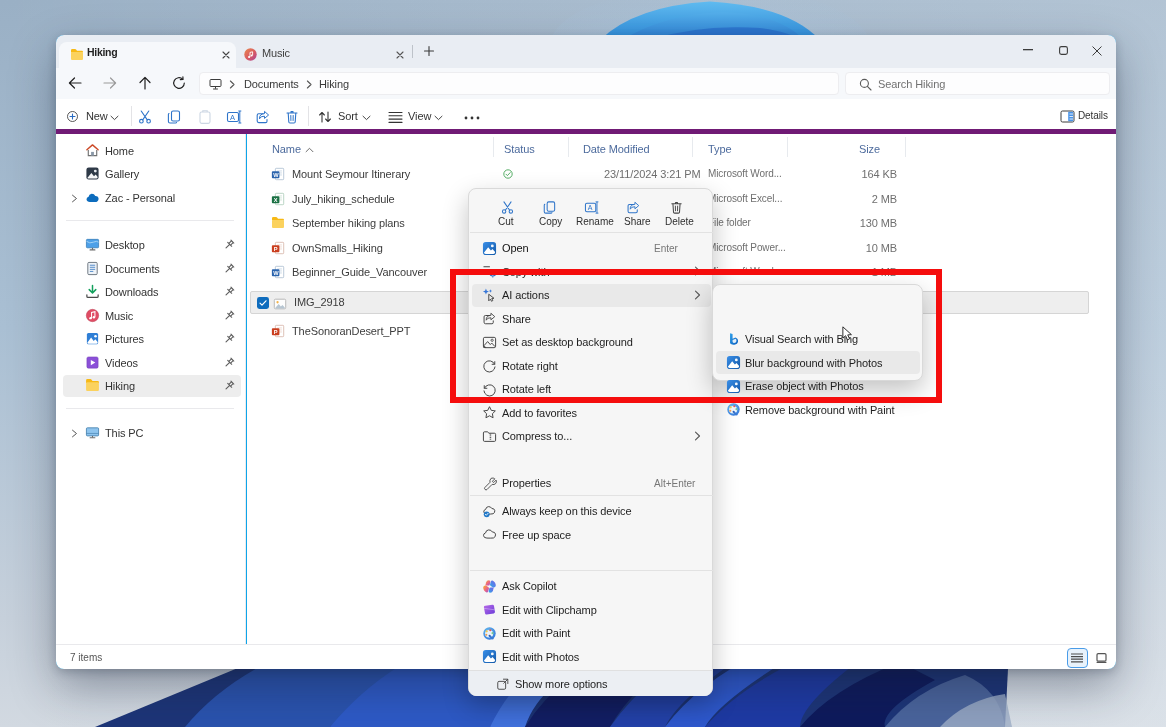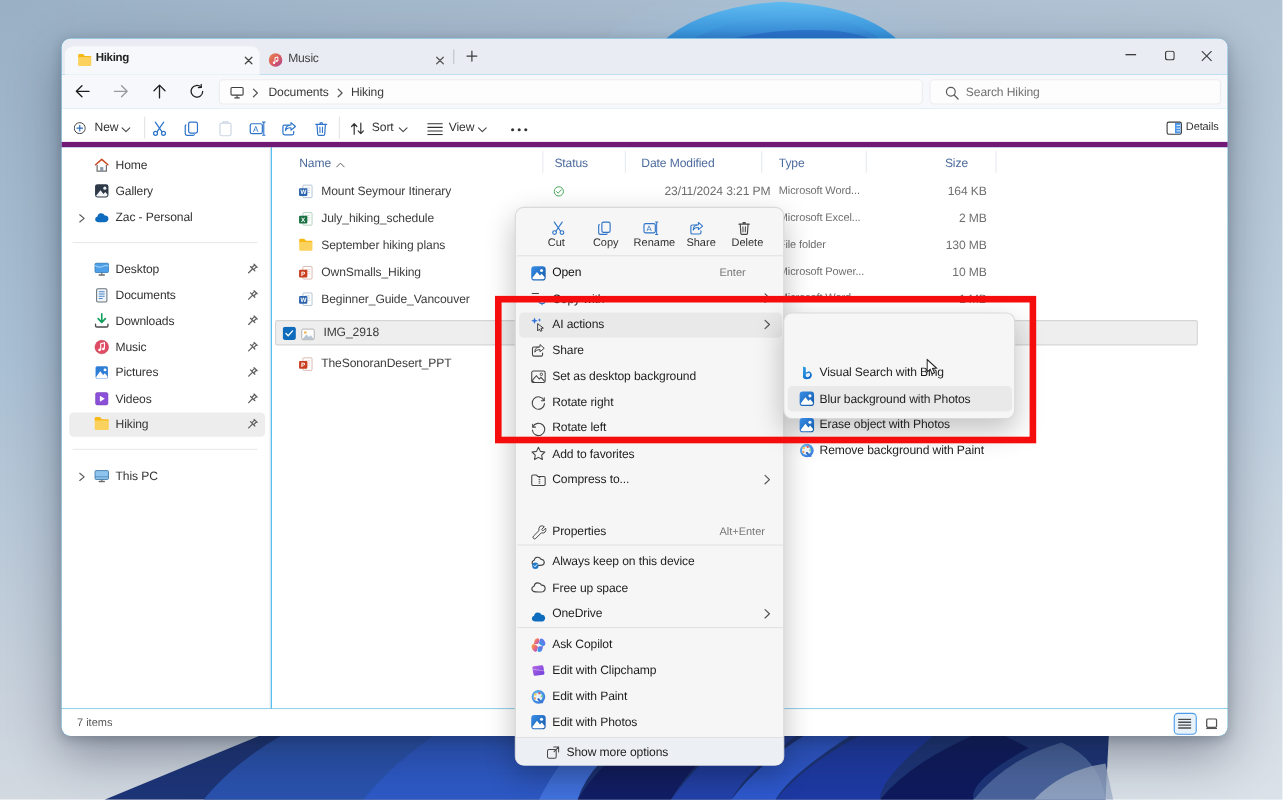--- a/index.html
+++ b/index.html
@@ -650,29 +650,20 @@
         <path d="M3.6 11 L4.6 12 L6.5 9.9" stroke="#fff" stroke-width="0.95" fill="none" stroke-linecap="round" stroke-linejoin="round"></path>
       </svg>
     <span class="txt">Always keep on this device</span>
   </div>
   <div class="mitem" style="top:334px">
     <svg class="ic" viewBox="0 0 16 16">
         <path d="M5.2 11.8 Q2 11.8 1.6 9.2 Q1.5 6.8 3.8 6.3 Q4.2 3.4 7 3.1 Q9.8 2.9 11 5.3 Q13.8 5.1 14.4 7.6 Q14.9 10.6 12.2 11.7 Q9 12 5.2 11.8 Z" fill="none" stroke="#444" stroke-width="1.05"></path>
       </svg>
     <span class="txt">Free up space</span>
   </div>
-  <div class="mitem" style="top:357.5px">
-    <svg class="ic" viewBox="0 0 16 12" style="top:6px">
-        <path d="M5.2 10.8 Q2 10.8 1.6 8.2 Q1.5 5.8 3.8 5.3 Q4.2 2.4 7 2.1 Q9.8 1.9 11 4.3 Q13.8 4.1 14.4 6.6 Q14.9 9.6 12.2 10.7 Q9 11 5.2 10.8 Z" fill="#0d6cbd"></path>
-      </svg>
-    <span class="txt">OneDrive</span>
-    <svg class="chev" width="7" height="10" viewBox="0 0 7 10">
-        <path d="M1.5 1.2 L5.5 5 L1.5 8.8" stroke="#555" stroke-width="1.1" fill="none" stroke-linecap="round" stroke-linejoin="round"></path>
-      </svg>
-  </div>
   <div class="msep" style="top:381px"></div>
   <div class="mitem" style="top:385.5px">
     <svg class="ic" viewBox="0 0 16 16">
         <defs>
           <linearGradient id="cp1" x1="0" y1="0" x2="1" y2="1">
             <stop offset="0" stop-color="#f5b52e"></stop>
             <stop offset="0.5" stop-color="#ef6a7c"></stop>
             <stop offset="1" stop-color="#9a4fd8"></stop>
           </linearGradient>
           <linearGradient id="cp2" x1="0" y1="1" x2="1" y2="0">

